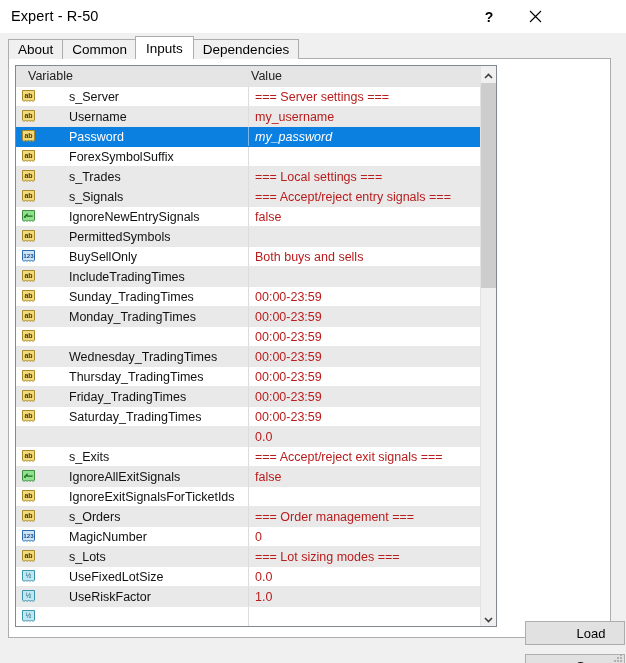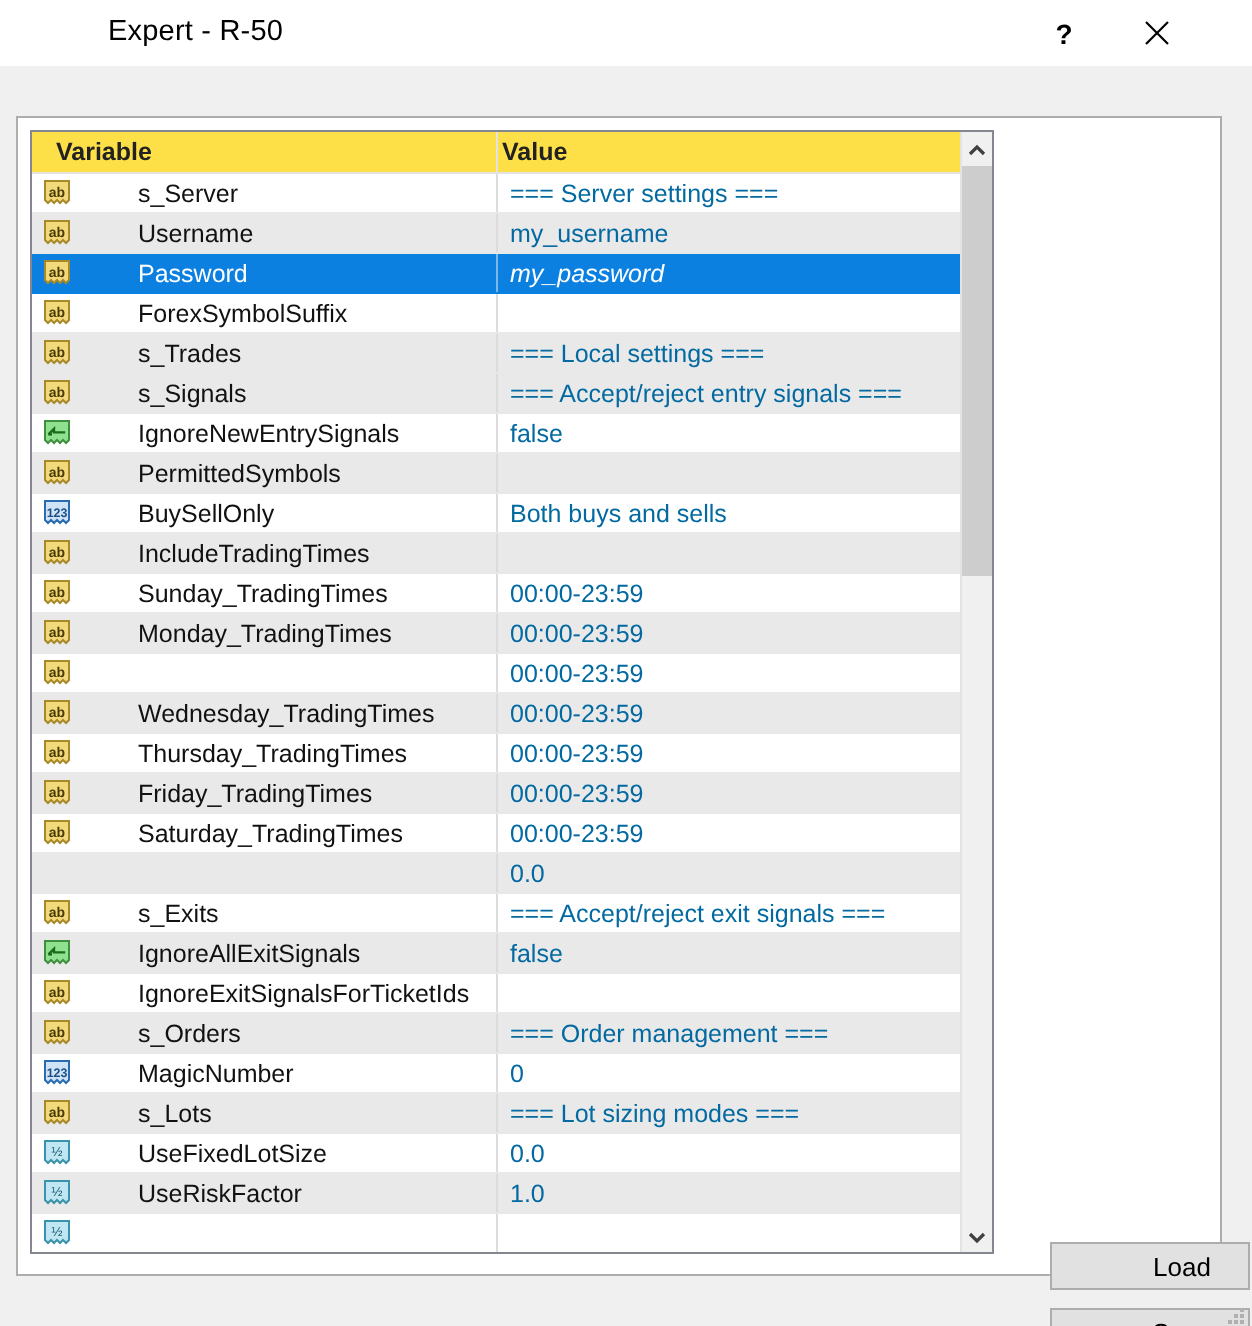--- a/index.html
+++ b/index.html
@@ -15,21 +15,20 @@
     background: #ffffff;
     box-sizing: border-box;
   }
 
   
   .titlebar {
     position: absolute; left: 0; top: 0;
     width: 558px; height: 33px;
     background: #ffffff;
     border-bottom: 1px solid #ffffff;
-    margin-left: 43px;
   }
   .title-text {
     position: absolute; left: 11px; top: 8px;
     font-size: 14.5px; color: #000000;
     letter-spacing: 0.1px;
     white-space: nowrap;
   }
   .tb-btn {
     position: absolute; top: 0; height: 33px; width: 46px;
     display: flex; align-items: center; justify-content: center;
@@ -89,24 +88,23 @@
     position: absolute; left: 6px; top: 6px;
     width: 482px; height: 562px;
     border: 1px solid #828790;
     background: #ffffff;
     box-sizing: border-box;
     overflow: hidden;
   }
   .grid-header {
     position: absolute; left: 0; top: 0;
     width: 480px; height: 21px;
-    background: #fde047;
+    background: #e5e5e5;
     border-bottom: 1px solid #e3e3e3;
     box-sizing: border-box;
-    font-weight: bold;
   }
   .gh-cell {
     position: absolute; top: 0; height: 20px;
     display: flex; align-items: center;
     font-size: 12.5px; color: #222;
     box-sizing: border-box;
   }
   .gh-var { left: 0; width: 232px; padding-left: 12px; }
   .gh-val { left: 232px; width: 230px; padding-left: 2px;
             border-left: 1px solid #e3e3e3; }
@@ -133,21 +131,21 @@
     display: flex; align-items: center;
     font-size: 12.5px; color: #111;
     box-sizing: border-box;
     padding-left: 5px;
     overflow: hidden; white-space: nowrap; gap: 28px;
   }
   .cell-val {
     position: absolute; left: 232px; top: 0;
     width: 232px; height: 19px;
     display: flex; align-items: center;
-    font-size: 12.5px; color: #0369a1;
+    font-size: 12.5px; color: #b91c1c;
     border-left: 1px solid #dcdcdc;
     box-sizing: border-box;
     padding-left: 6px;
     overflow: hidden; white-space: nowrap;
   }
   .row.sel .cell-val { border-left-color: #7ab8ea; font-style: italic; }
 
   
   .ticon {
     width: 15px; height: 15px;
@@ -214,20 +212,34 @@
       <span>
         <svg width="13" height="13" viewBox="0 0 13 13">
           <path d="M1 1 L12 12 M12 1 L1 12" stroke="#000" stroke-width="1.1" fill="none"></path>
         </svg>
       </span>
     </div>
   </div>
 
   <div class="body-area">
 
+    <div class="tabstrip">
+      <div class="tab">
+        <span>About</span>
+      </div>
+      <div class="tab">
+        <span>Common</span>
+      </div>
+      <div class="tab active">
+        <span>Inputs</span>
+      </div>
+      <div class="tab">
+        <span>Dependencies</span>
+      </div>
+    </div>
 
     <div class="panel">
 
       <div class="grid-wrap">
 
         <div class="grid-header">
           <div class="gh-cell gh-var">Variable</div>
           <div class="gh-cell gh-val">Value</div>
         </div>
 

